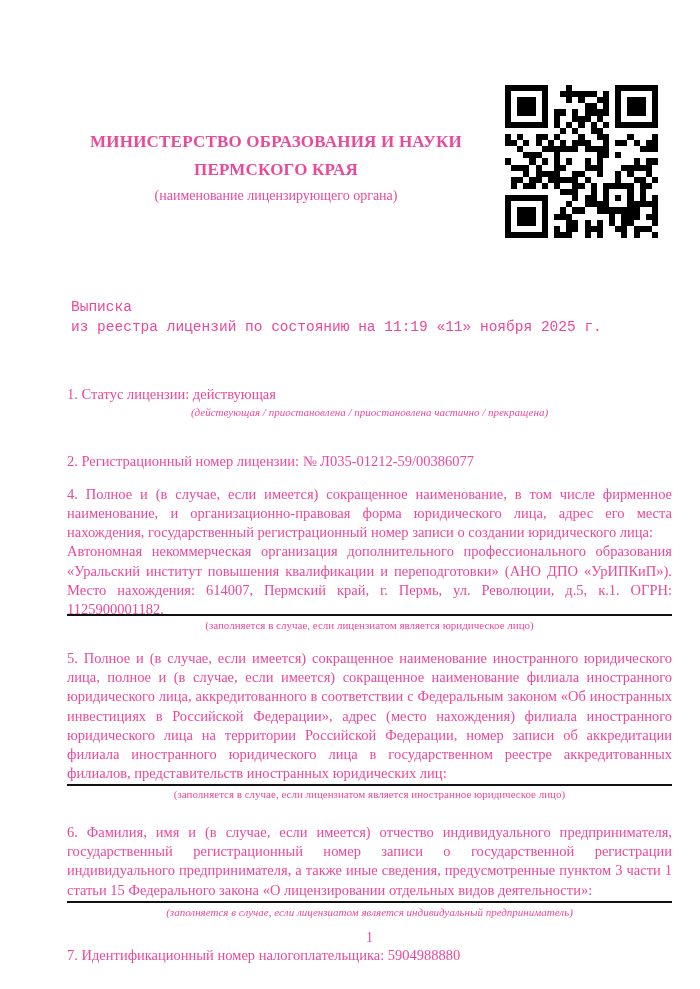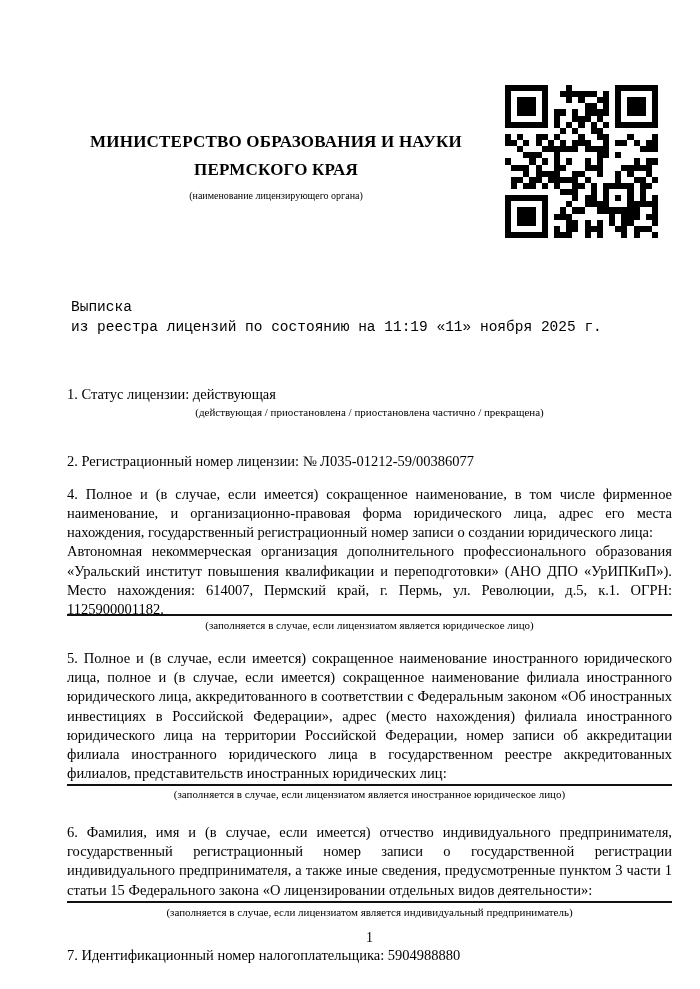--- a/index.html
+++ b/index.html
@@ -1,48 +1,48 @@
 <!DOCTYPE html>
 <html><head>
 <meta charset="utf-8">
 <style>
   html,body { margin:0; padding:0; background:#ffffff; }
   .page {
     position:relative; width:700px; height:989px; background:#ffffff;
-    color:#000000; font-family:"Liberation Serif","DejaVu Serif",serif;
+    color:#ec4899; font-family:"Liberation Serif","DejaVu Serif",serif;
     font-size:14.5px; line-height:19.3px; overflow:hidden;
   }
   .qr { position:absolute; left:505px; top:85px; width:153px; height:153px; }
   .qr svg { width:100%; height:100%; display:block; }
 
   .header { position:absolute; left:67px; top:128px; width:418px; text-align:center; }
   .org-name { font-weight:bold; font-size:17px; line-height:28px; letter-spacing:0.2px; }
-  .org-caption { font-size:10px; line-height:15px; margin-top:4px; }
+  .org-caption { font-size:14px; line-height:15px; margin-top:4px; }
 
   .title { position:absolute; left:71px; top:298px; width:605px; text-align:left; line-height:19.5px;font-family:Liberation Mono, monospace; }
 
   #items { position:absolute; left:67px; top:369px; width:605px; }
   .item p { margin:0; }
   .stmt, .value { text-align:justify; }
   .caption { font-size:11px; line-height:15px; text-align:center; }
   .rule { border-bottom:2px solid #111111; height:0; }
 
   .item-1 { margin-bottom:17px;margin-top:16px; }
-  .item-1 .caption { margin-top:1px; }
+  .item-1 .caption { margin-top:1px;font-style:italic; }
   .item-2 { margin-bottom:13px;margin-top:32px; }
   .item-3 { margin-bottom:15px; }
   .item-4 { margin-bottom:16px; }
   .item-4 .rule { margin-top:-6px; }
   .item-4 .caption { margin-top:2px; }
   .item-5 { margin-bottom:21px; }
   .item-5 .rule { margin-top:0; }
   .item-5 .caption { margin-top:1px; }
   .item-6 { margin-bottom:26px; }
   .item-6 .rule { margin-top:1px; }
-  .item-6 .caption { margin-top:2px; }
+  .item-6 .caption { margin-top:2px;font-style:italic; }
 
   .page-number { position:absolute; left:67px; top:928px; width:605px; text-align:center; font-size:14px; }
 </style>
 </head>
 <body>
 
 <div class="page">
 
   <div class="qr">
     <svg id="qr-svg" xmlns="http://www.w3.org/2000/svg" viewBox="0 0 25 25">

